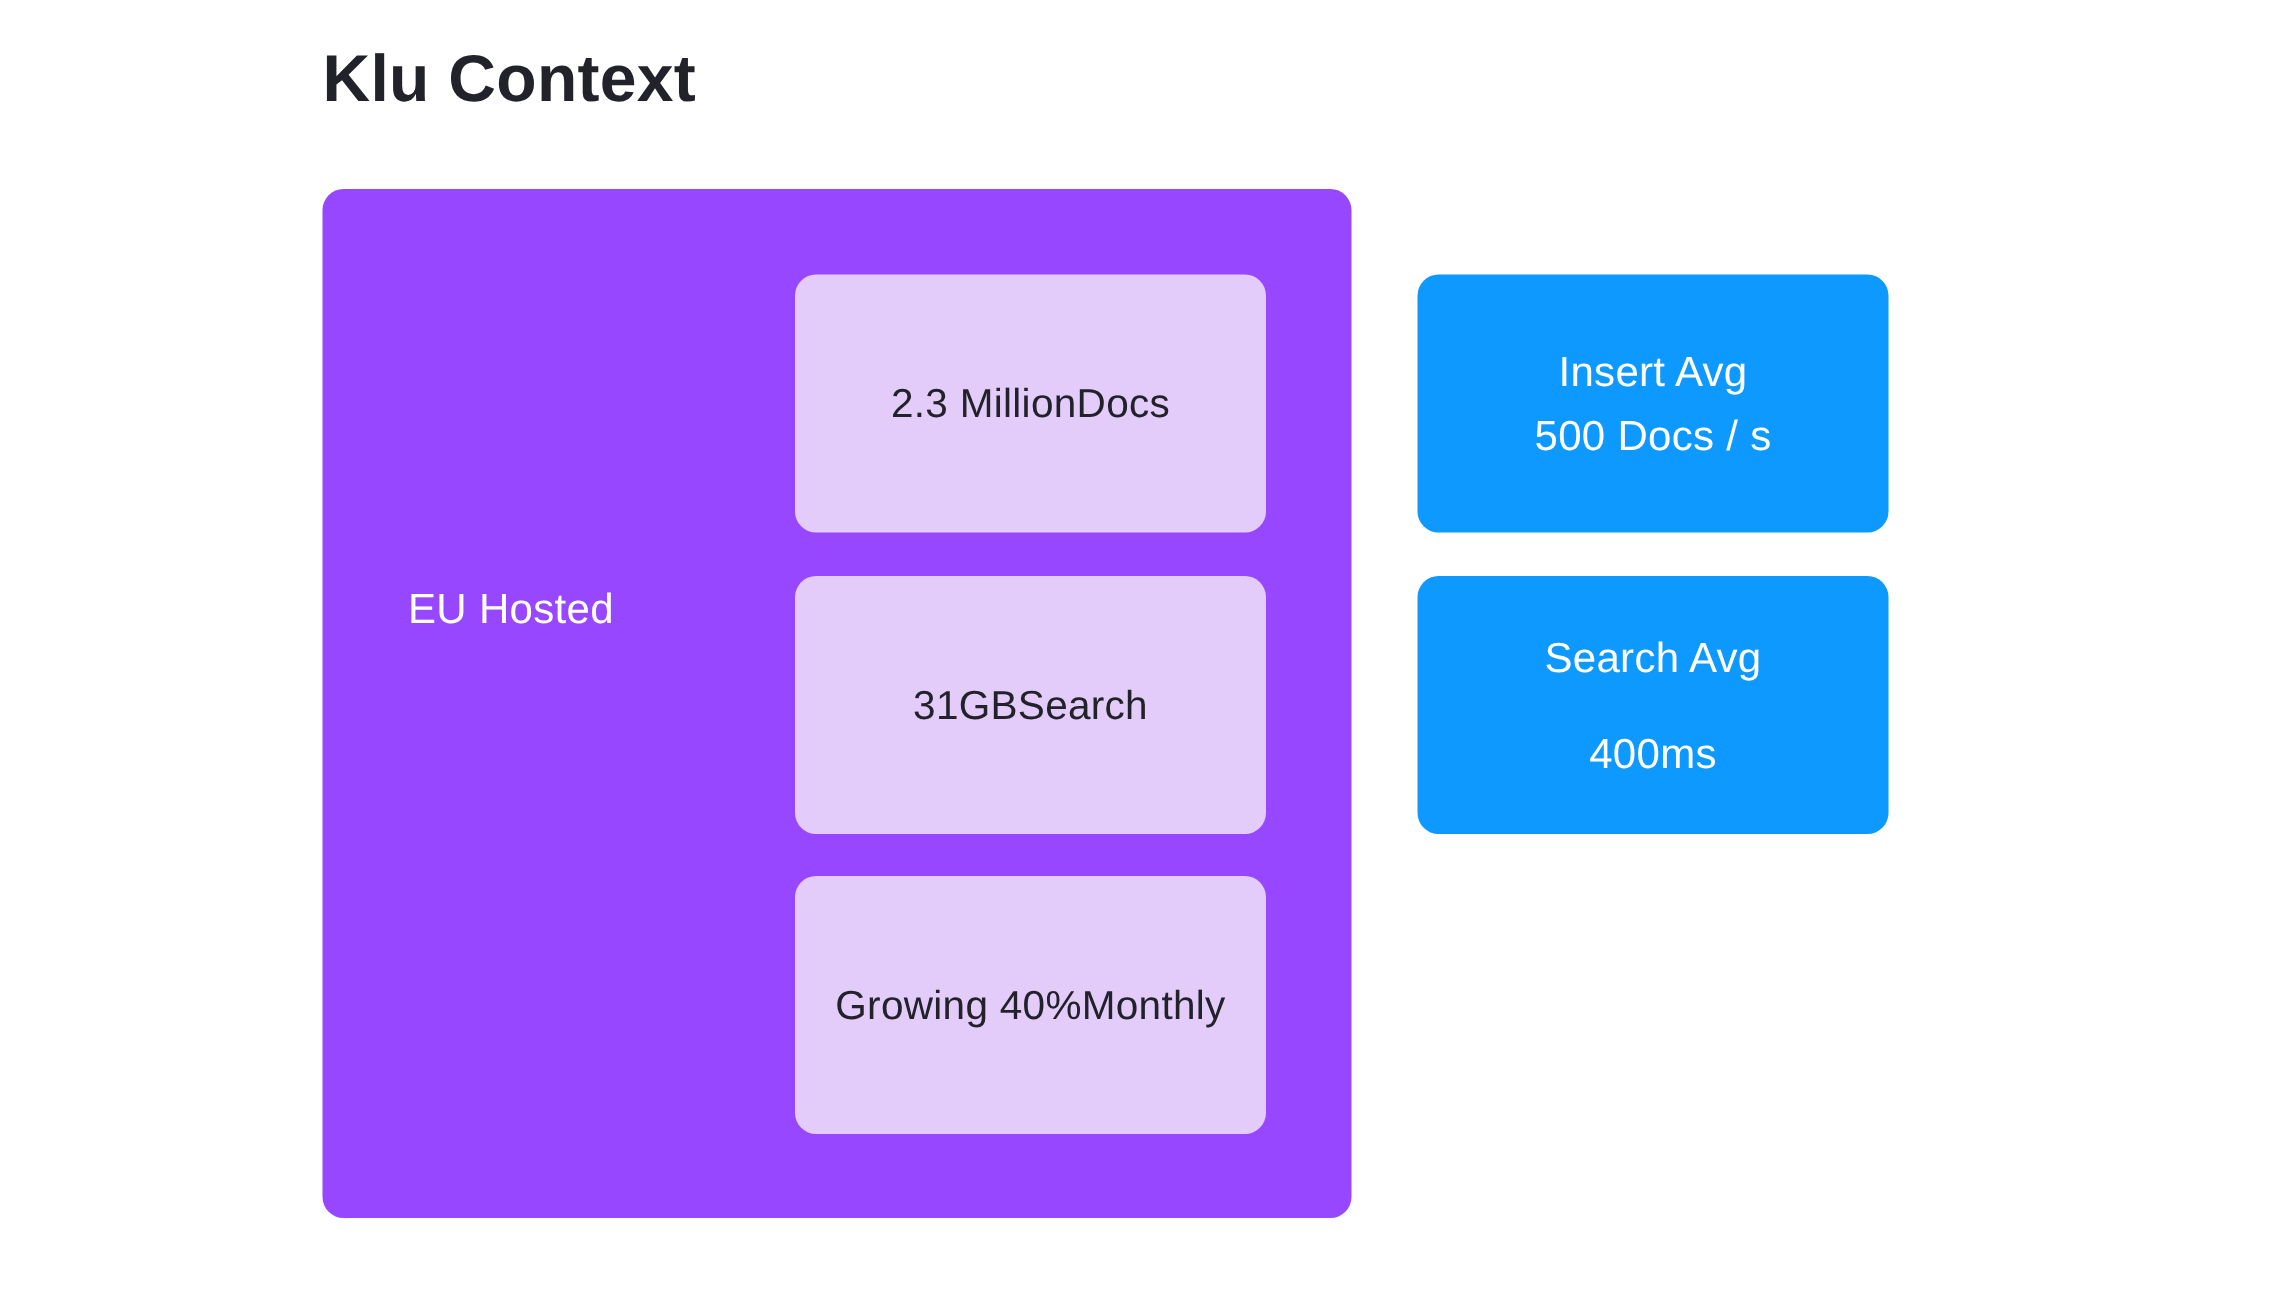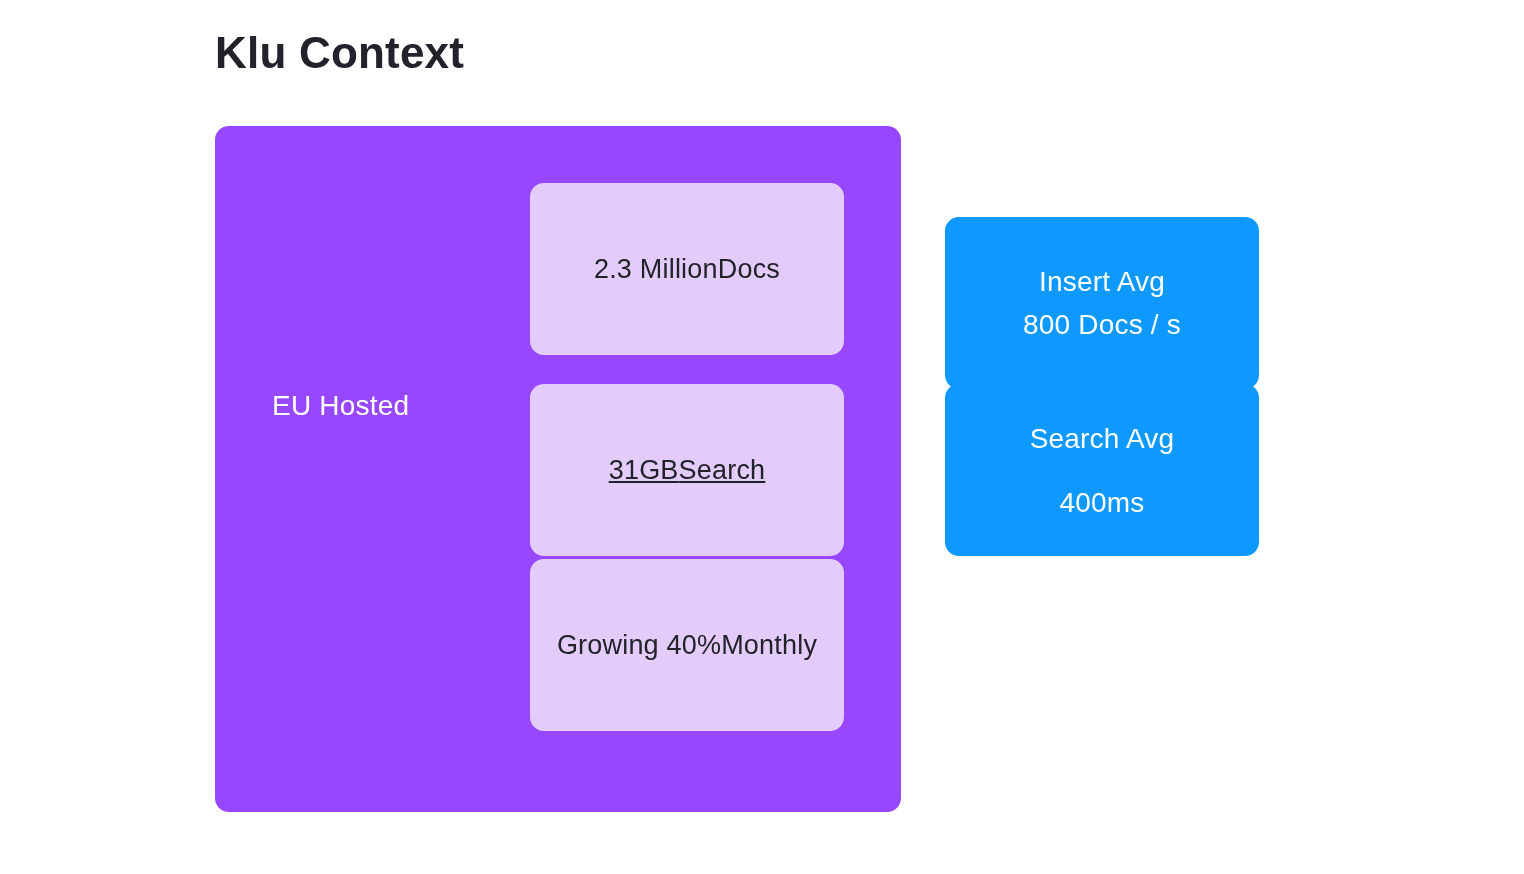--- a/index.html
+++ b/index.html
@@ -61,41 +61,41 @@
     align-items: center;
     justify-content: center;
     text-align: right;
     color: var(--dark-text, #2a2a33);
     font-size: 27px;
     font-weight: 500;
     line-height: 43px;
     letter-spacing: 0.2px;
   }
   .inner-card-1 { top: 57px; }
-  .inner-card-2 { top: 258px; text-decoration: underline; }
-  .inner-card-3 { top: 433px; }
+  .inner-card-2 { top: 258px; }
+  .inner-card-3 { top: 458px; }
   .metric-card {
     position: absolute;
     left: 945px;
     width: 314px;
     height: 172px;
     border-radius: 14px;
     background: var(--blue, #0d99ff);
     display: flex;
     flex-direction: column;
     align-items: center;
     justify-content: center;
     text-align: center;
     color: var(--white-text, #ffffff);
     font-size: 28px;
     font-weight: 500;
     line-height: 43px;
     letter-spacing: 0.2px;
   }
-  .metric-card-1 { top: 183px; margin-top: 34px; }
+  .metric-card-1 { top: 183px; }
   .metric-card-2 { top: 384px; gap: 21px; }
   .metric-card-3 { top: 584px; }
 </style>
 </head>
 <body>
 
 <div class="canvas">
 
   <div class="page-title">Klu Context</div>
 
@@ -116,21 +116,21 @@
 
     <div class="inner-card inner-card-3">
       <div>Growing 40%</div>
       <div>Monthly</div>
     </div>
 
   </div>
 
   <div class="metric-card metric-card-1">
     <div>Insert Avg</div>
-    <div>800 Docs / s</div>
+    <div>500 Docs / s</div>
   </div>
 
   <div class="metric-card metric-card-2">
     <div>Search Avg</div>
     <div>400ms</div>
   </div>
 
 
 </div>
 

